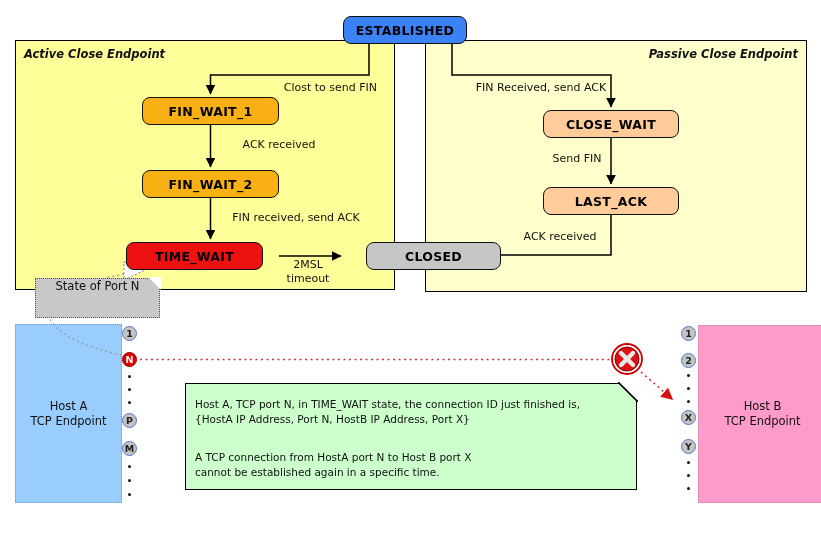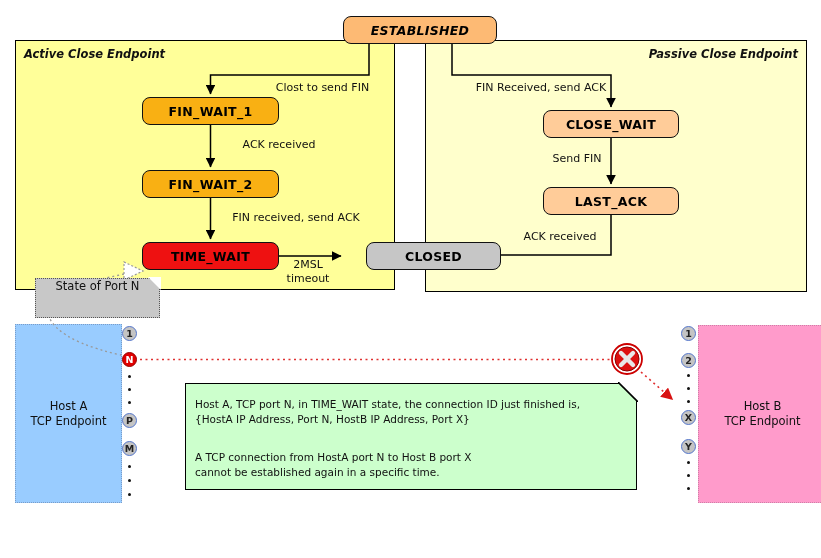--- a/index.html
+++ b/index.html
@@ -12,24 +12,24 @@
   .panel.passive { left:425px; top:40px; width:382px; height:252px; background:#FFFFCC; }
   .panel-title { position:absolute; top:6px; font-style:italic; font-weight:bold; font-size:11.5px; }
   .panel.active  .panel-title { left:8px; }
   .panel.passive .panel-title { right:8px; }
 
   svg.connectors { position:absolute; left:0; top:0; z-index:2; pointer-events:none; }
 
   .state { position:absolute; z-index:3; display:flex; align-items:center; justify-content:center;
            border:1.8px solid #111; border-radius:8px; font-weight:bold; font-size:12.5px;
            letter-spacing:.3px; color:#000; }
-  .state.established { left:343px; top:16px;  width:154px; height:28px; background:#fdba74;font-style:italic; }
+  .state.established { left:343px; top:16px;  width:124px; height:28px; background:#3b82f6; }
   .state.fin-wait-1  { left:142px; top:97px;  width:137px; height:28px; background:#F9B013; }
   .state.fin-wait-2  { left:142px; top:170px; width:137px; height:28px; background:#F9B013; }
-  .state.time-wait   { left:142px; top:242px; width:137px; height:28px; background:#EE1111; }
+  .state.time-wait   { left:126px; top:242px; width:137px; height:28px; background:#EE1111; }
   .state.close-wait  { left:543px; top:110px; width:136px; height:28px; background:#FFCC99; }
   .state.last-ack    { left:543px; top:187px; width:136px; height:28px; background:#FFCC99; }
   .state.closed      { left:344px; top:242px; width:135px; height:28px; background:#C6C6C6;margin-left:22px; }
 
   .edge-label { position:absolute; z-index:3; font-size:11px; text-align:center; line-height:14px; white-space:nowrap; }
 
   .callout { position:absolute; left:35px; top:278px; width:125px; height:40px; z-index:3;
              background:#C8C8C8; border:1.6px dotted #555; display:flex; align-items:flex-start;
              justify-content:center; font-size:11.5px; }
   .callout .fold { position:absolute; top:-1.6px; right:-1.6px; width:0; height:0;
@@ -121,21 +121,21 @@
   </svg>
 
   <div class="state established">ESTABLISHED</div>
   <div class="state fin-wait-1">FIN_WAIT_1</div>
   <div class="state fin-wait-2">FIN_WAIT_2</div>
   <div class="state time-wait">TIME_WAIT</div>
   <div class="state close-wait">CLOSE_WAIT</div>
   <div class="state last-ack">LAST_ACK</div>
   <div class="state closed">CLOSED</div>
 
-  <div class="edge-label" style="left:260px; top:81px; width:125px;">Clost to send FIN</div>
+  <div class="edge-label" style="left:252px; top:81px; width:125px;text-align:right;">Clost to send FIN</div>
   <div class="edge-label" style="left:231px; top:138px; width:96px;">ACK received</div>
   <div class="edge-label" style="left:226px; top:211px; width:140px;">FIN received, send ACK</div>
   <div class="edge-label" style="left:277px; top:258px; width:62px;">
     <div>2MSL</div>
     <div>timeout</div>
   </div>
   <div class="edge-label" style="left:468px; top:81px; width:146px;">FIN Received, send ACK</div>
   <div class="edge-label" style="left:545px; top:152px; width:64px;">Send FIN</div>
   <div class="edge-label" style="left:512px; top:230px; width:96px;">ACK received</div>
 

